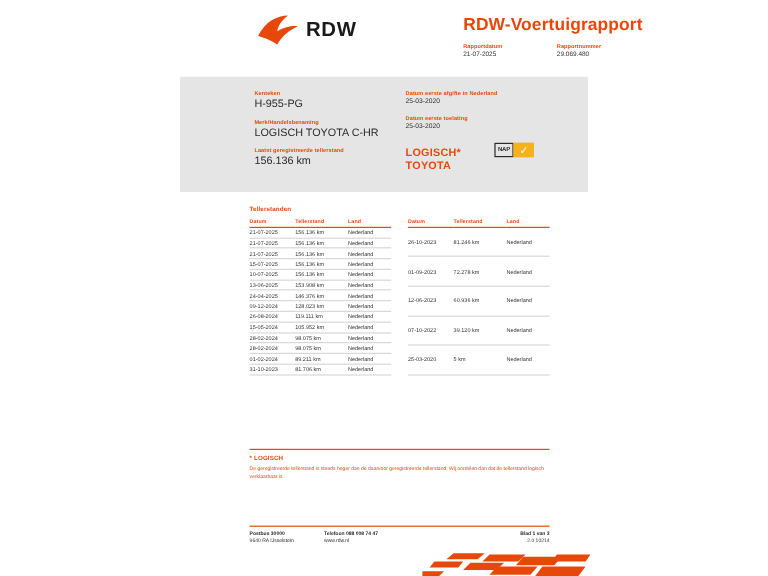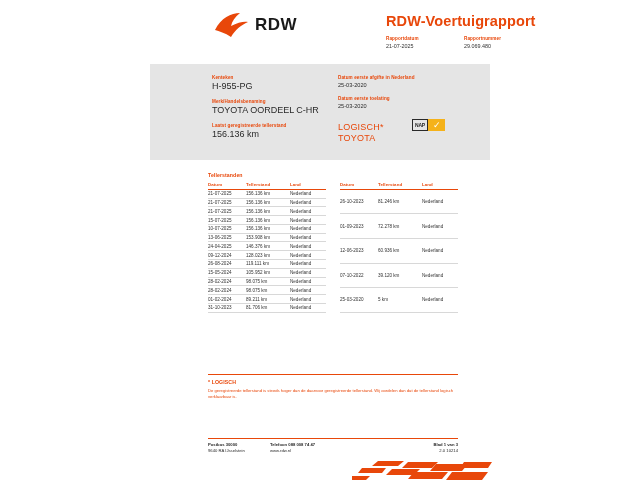--- a/index.html
+++ b/index.html
@@ -102,21 +102,21 @@
     color: #2a2a2a;
     line-height: 11px;
     margin-bottom: 1px;
   }
   .field-value.small { font-size: 5.6px; line-height: 8px; }
   .field-value.big { font-size: 9px; line-height: 11px; }
   .verdict {
     position: absolute;
     left: 188px; top: 58px;
     font-size: 9px;
-    font-weight: normal;
+    font-weight: bold;
     color: #e8470a;
     line-height: 11px;
     letter-spacing: 0.2px;
   }
   .nap-badge {
     position: absolute;
     left: 262px; top: 55px;
     display: flex;
     align-items: center;
   }
@@ -269,21 +269,21 @@
         <div class="meta-value">29.069.480</div>
       </div>
     </div>
   </div>
 
   <div class="panel">
     <div class="panel-left">
       <div class="field-label">Kenteken</div>
       <div class="field-value big">H-955-PG</div>
       <div class="field-label">Merk/Handelsbenaming</div>
-      <div class="field-value big">TOYOTA OORDEEL C-HR</div>
+      <div class="field-value big">LOGISCH TOYOTA C-HR</div>
       <div class="field-label">Laatst geregistreerde tellerstand</div>
       <div class="field-value big">156.136 km</div>
     </div>
     <div class="panel-right">
       <div class="field-label">Datum eerste afgifte in Nederland</div>
       <div class="field-value small">25-03-2020</div>
       <div class="field-label">Datum eerste toelating</div>
       <div class="field-value small">25-03-2020</div>
     </div>
     <div class="verdict">

